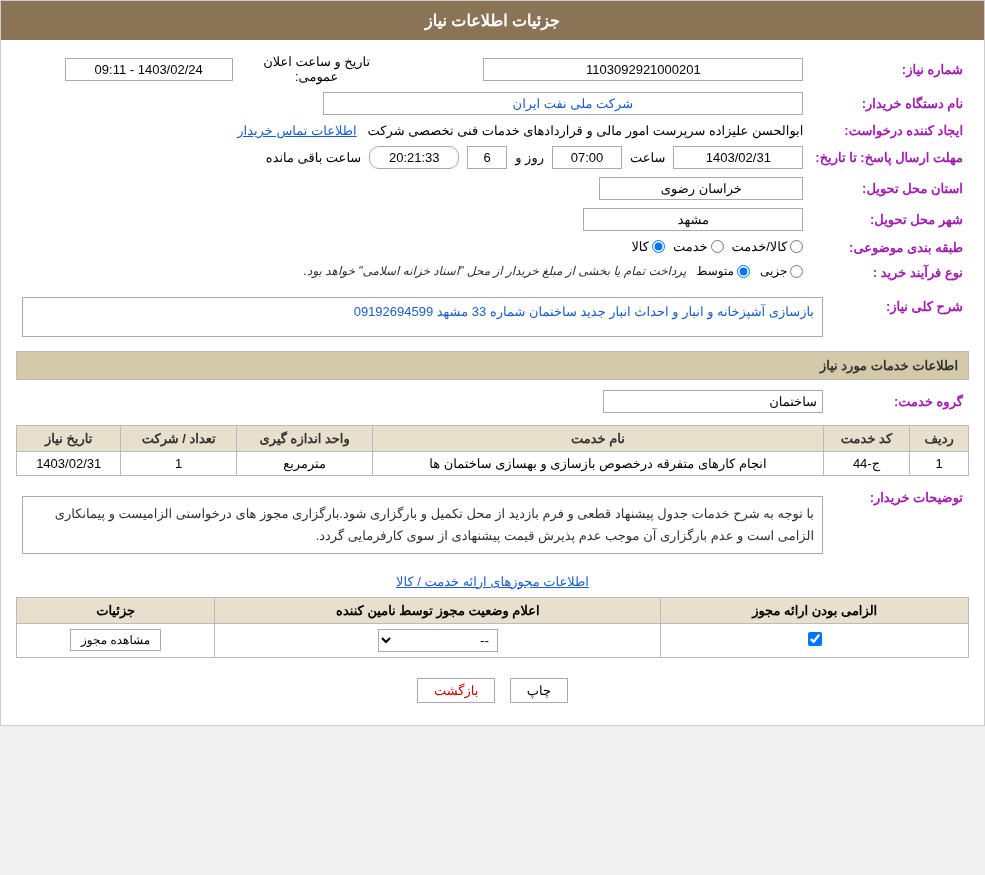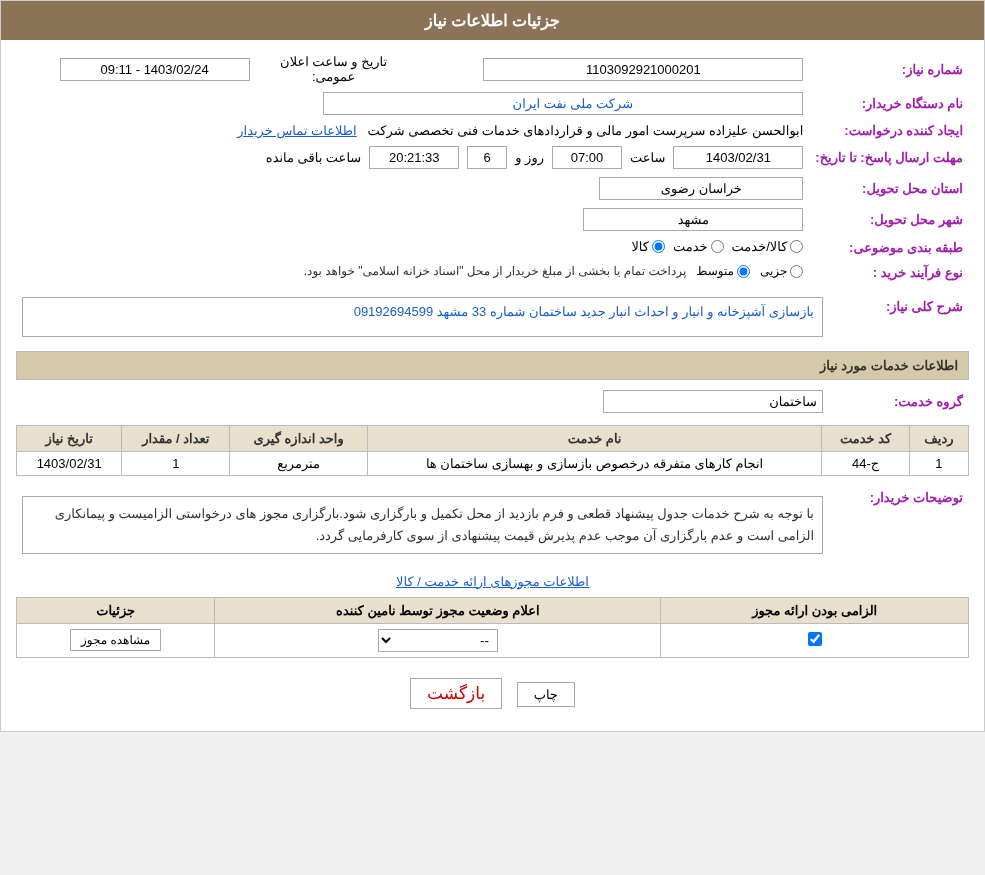--- a/index.html
+++ b/index.html
@@ -150,21 +150,21 @@
       cursor: pointer;
       font-family: Tahoma, Arial, sans-serif;
       font-size: 13px;
     }
     .btn-secondary {
       background: #fff;
       border: 1px solid #aaa;
       padding: 4px 16px;
       cursor: pointer;
       font-family: Tahoma, Arial, sans-serif;
-      font-size: 17px;
+      font-size: 13px;
       color: #c00;
     }
     .buttons-row {
       text-align: center;
       padding: 12px 0;
     }
     .checkbox-cell {
       text-align: center;
     }
     input[type="checkbox"] {
@@ -201,21 +201,21 @@
       <tbody>
           <tr>
         <td class="label-cell">شماره نیاز:</td>
         <td class="value-cell">
           <div class="input-box" style="width:320px; text-align:center;">
             <span>1103092921000201</span>
           </div>
         </td>
         <td style="width:160px; text-align:center; padding-right:10px;">تاریخ و ساعت اعلان عمومی:</td>
         <td>
-          <div class="input-box" style="width:190px; text-align:center;">
+          <div class="input-box" style="width:168px; text-align:center;">
             <span>1403/02/24 - 09:11</span>
           </div>
         </td>
       </tr>
       <tr>
         <td class="label-cell">نام دستگاه خریدار:</td>
         <td colspan="3" class="value-cell">
           <div class="input-box" style="width:480px; text-align:center; color:#1a5fc8;padding-left:24px;">
             <span>شرکت ملی نفت ایران</span>
           </div>
@@ -237,21 +237,21 @@
               <span>1403/02/31</span>
             </div>
             <span>ساعت</span>
             <div class="input-box" style="width:70px; text-align:center;">
               <span>07:00</span>
             </div>
             <span>روز و</span>
             <div class="input-box" style="width:40px; text-align:center;">
               <span>6</span>
             </div>
-            <div class="input-box" style="width:90px; text-align:center;">
+            <div class="input-box" style="width:90px; text-align:center;border-radius:10px;">
               <span>20:21:33</span>
             </div>
             <span>ساعت باقی مانده</span>
           </div>
         </td>
       </tr>
       <tr>
         <td class="label-cell">استان محل تحویل:</td>
         <td colspan="3" class="value-cell">
           <div class="input-box" style="width:204px; text-align:center;">
@@ -291,21 +291,21 @@
         <td colspan="3" class="value-cell">
           <div class="process-type">
             <div class="radio-item">
               <input type="radio" name="ptype" style="">
               <span>جزیی</span>
             </div>
             <div class="radio-item">
               <input type="radio" name="ptype" checked="" style="">
               <span>متوسط</span>
             </div>
-            <span style="color:#333; font-size:12px;">پرداخت تمام یا بخشی از مبلغ خریدار از محل "اسناد خزانه اسلامی" خواهد بود.</span>
+            <span style="color:#333; font-size:12px;font-style:italic;">پرداخت تمام یا بخشی از مبلغ خریدار از محل "اسناد خزانه اسلامی" خواهد بود.</span>
           </div>
         </td>
       </tr>
     </tbody>
       </table>
 
     <table class="info-table">
       <tbody>
           <tr>
         <td class="label-cell" style="vertical-align:top; padding-top:6px;">شرح کلی نیاز:</td>
@@ -335,21 +335,21 @@
     </tbody>
       </table>
 
     <table class="grid-table">
       <thead>
         <tr>
           <th><span>ردیف</span></th>
           <th><span>کد خدمت</span></th>
           <th><span>نام خدمت</span></th>
           <th><span>واحد اندازه گیری</span></th>
-          <th><span>تعداد / مقدار</span></th>
+          <th><span>تعداد / شرکت</span></th>
           <th><span>تاریخ نیاز</span></th>
         </tr>
       </thead>
       <tbody>
         <tr>
           <td>1</td>
           <td>ج-44</td>
           <td>انجام کارهای متفرقه درخصوص بازسازی و بهسازی ساختمان ها</td>
           <td>مترمربع</td>
           <td>1</td>

